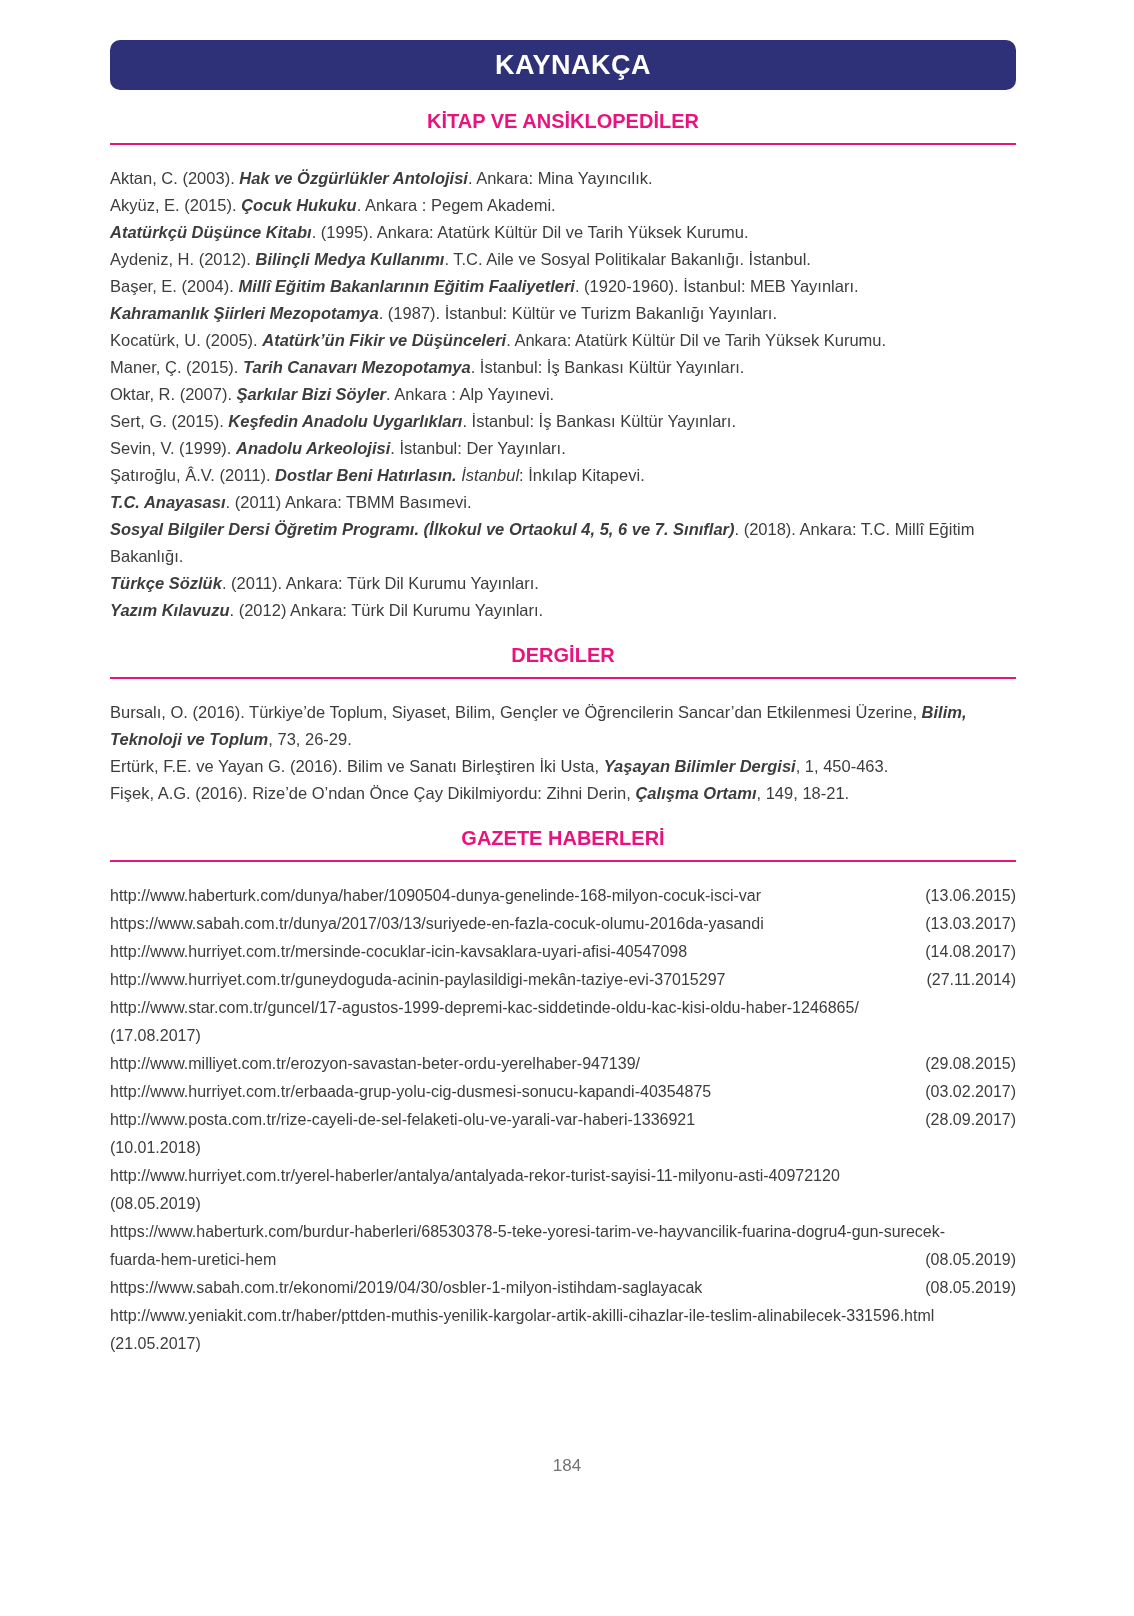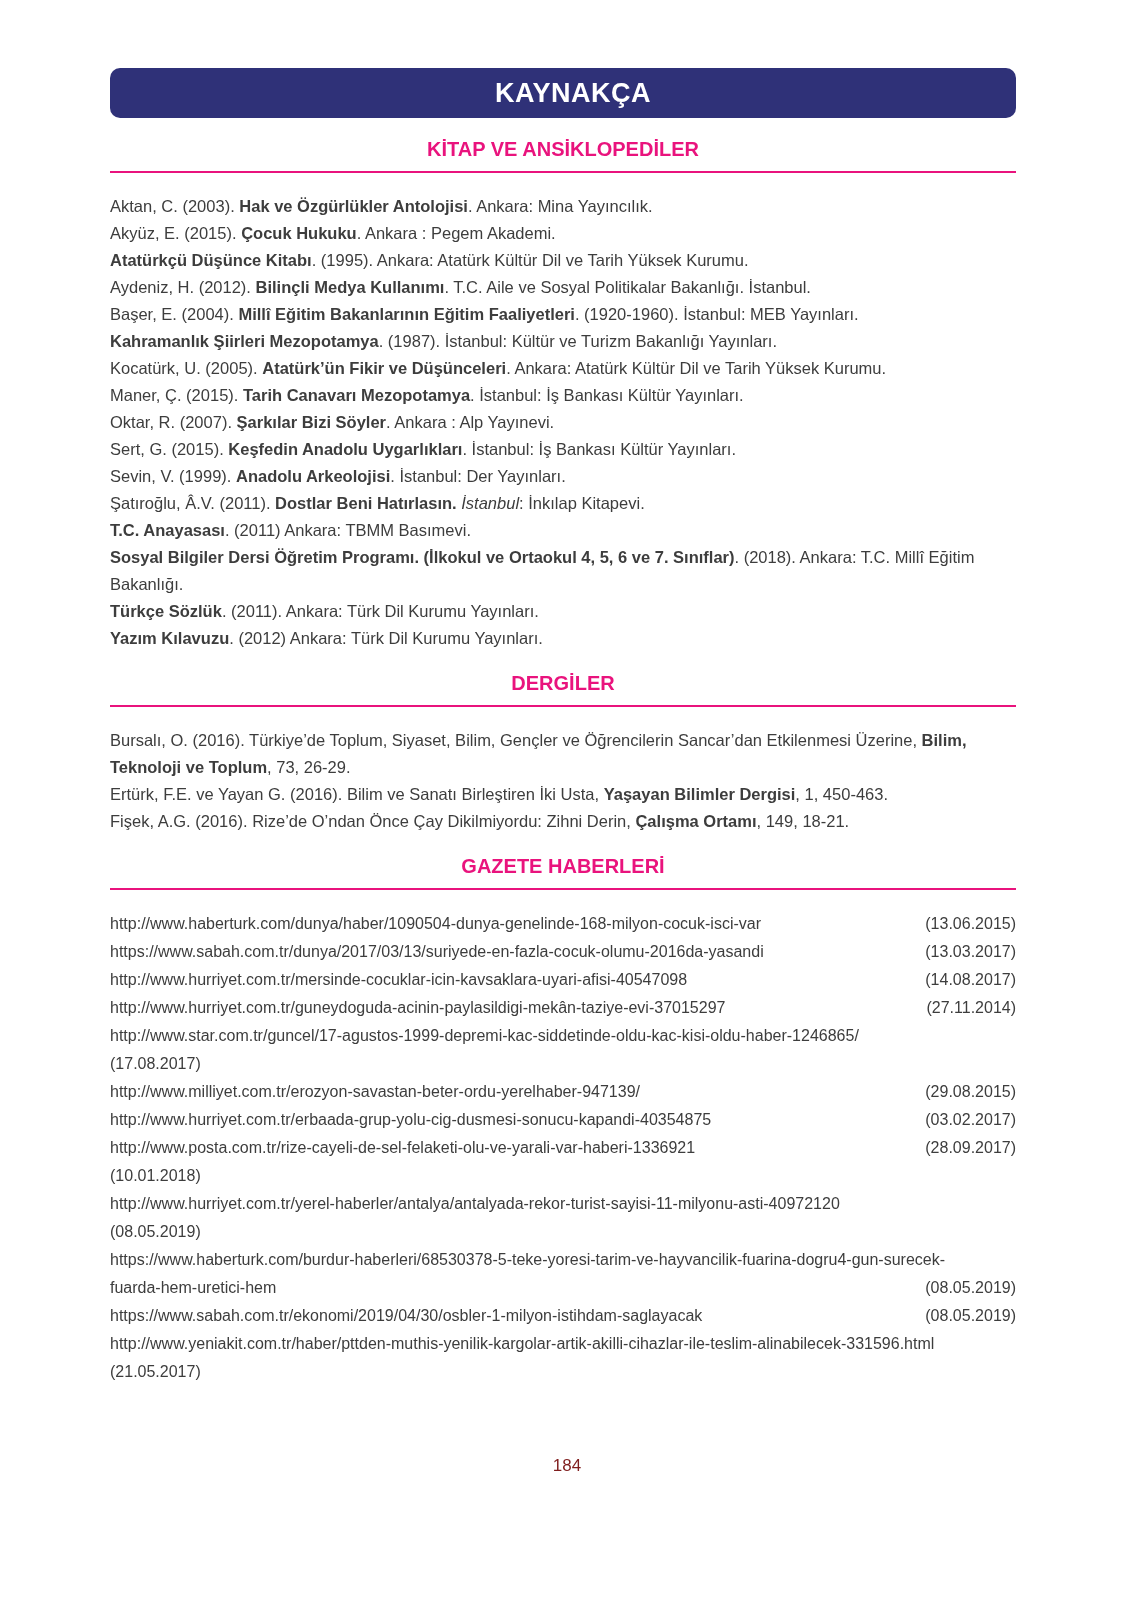--- a/index.html
+++ b/index.html
@@ -10,21 +10,21 @@
     width: 1134px;
     height: 1616px;
     margin: 0 auto;
     background: #ffffff;
     font-family: "Liberation Sans", sans-serif;
     color: #3d3d3d;
     padding: 0 118px 0 110px;
     overflow: hidden;
   }
   .banner {
-    margin-top: 68px;
+    margin-top: 40px;
     height: 50px;
     background: #2f3178;
     border-radius: 10px;
     display: flex;
     align-items: center;
     justify-content: center;
     color: #ffffff;
     font-size: 27px;
     font-weight: bold;
     letter-spacing: 0.5px;
@@ -42,39 +42,39 @@
     height: 2px;
     background: #e9137d;
     margin-top: 9px;
   }
   .entries { margin-top: 20px; }
   .ref {
     margin: 0;
     font-size: 16.5px;
     line-height: 27px;
   }
-  .bi { font-weight: bold; }
+  .bi { font-weight: bold; font-style: italic; }
   .it { font-style: italic; }
   .news-entry { font-size: 16px; }
   .news-line {
     display: flex;
     justify-content: space-between;
     gap: 20px;
     line-height: 28px;
   }
   .news-left { white-space: nowrap; flex-shrink: 1; }
   .news-right { white-space: nowrap; flex-shrink: 0; }
   .page-number {
     position: absolute;
     left: 0;
     right: 0;
     top: 1456px;
     text-align: center;
     font-size: 17px;
-    color: #7f1d1d;
+    color: #737373;
   }
 </style>
 </head>
 <body>
 
 <div class="page">
   <div class="banner">
     <span>KAYNAKÇA</span>
   </div>
 

